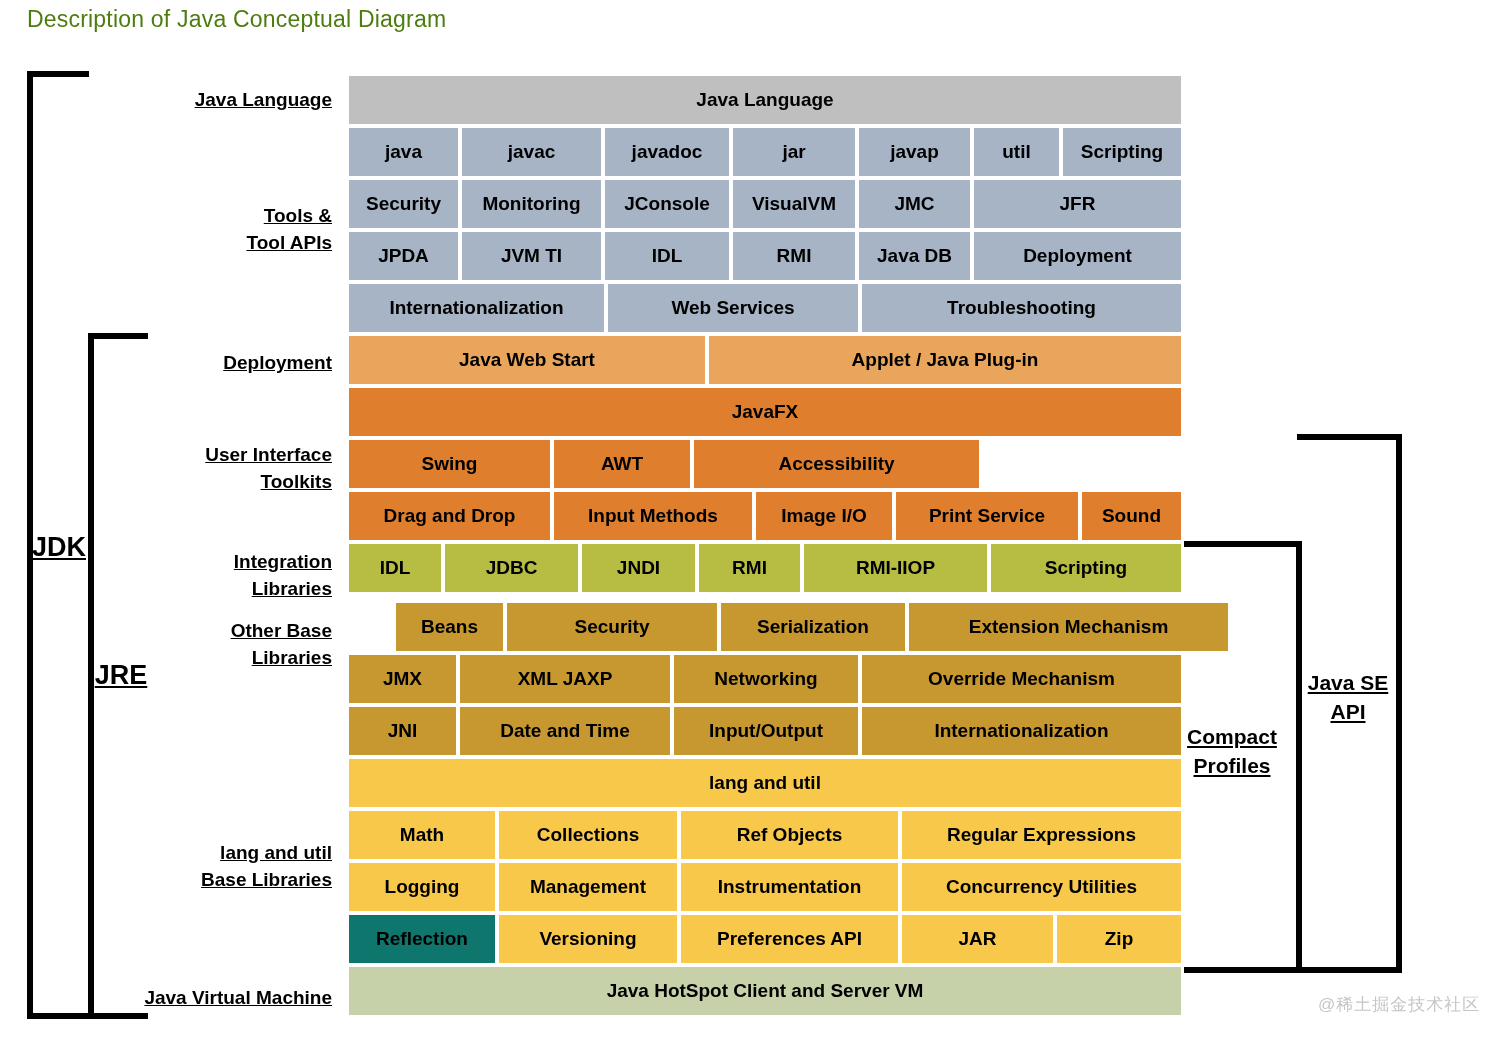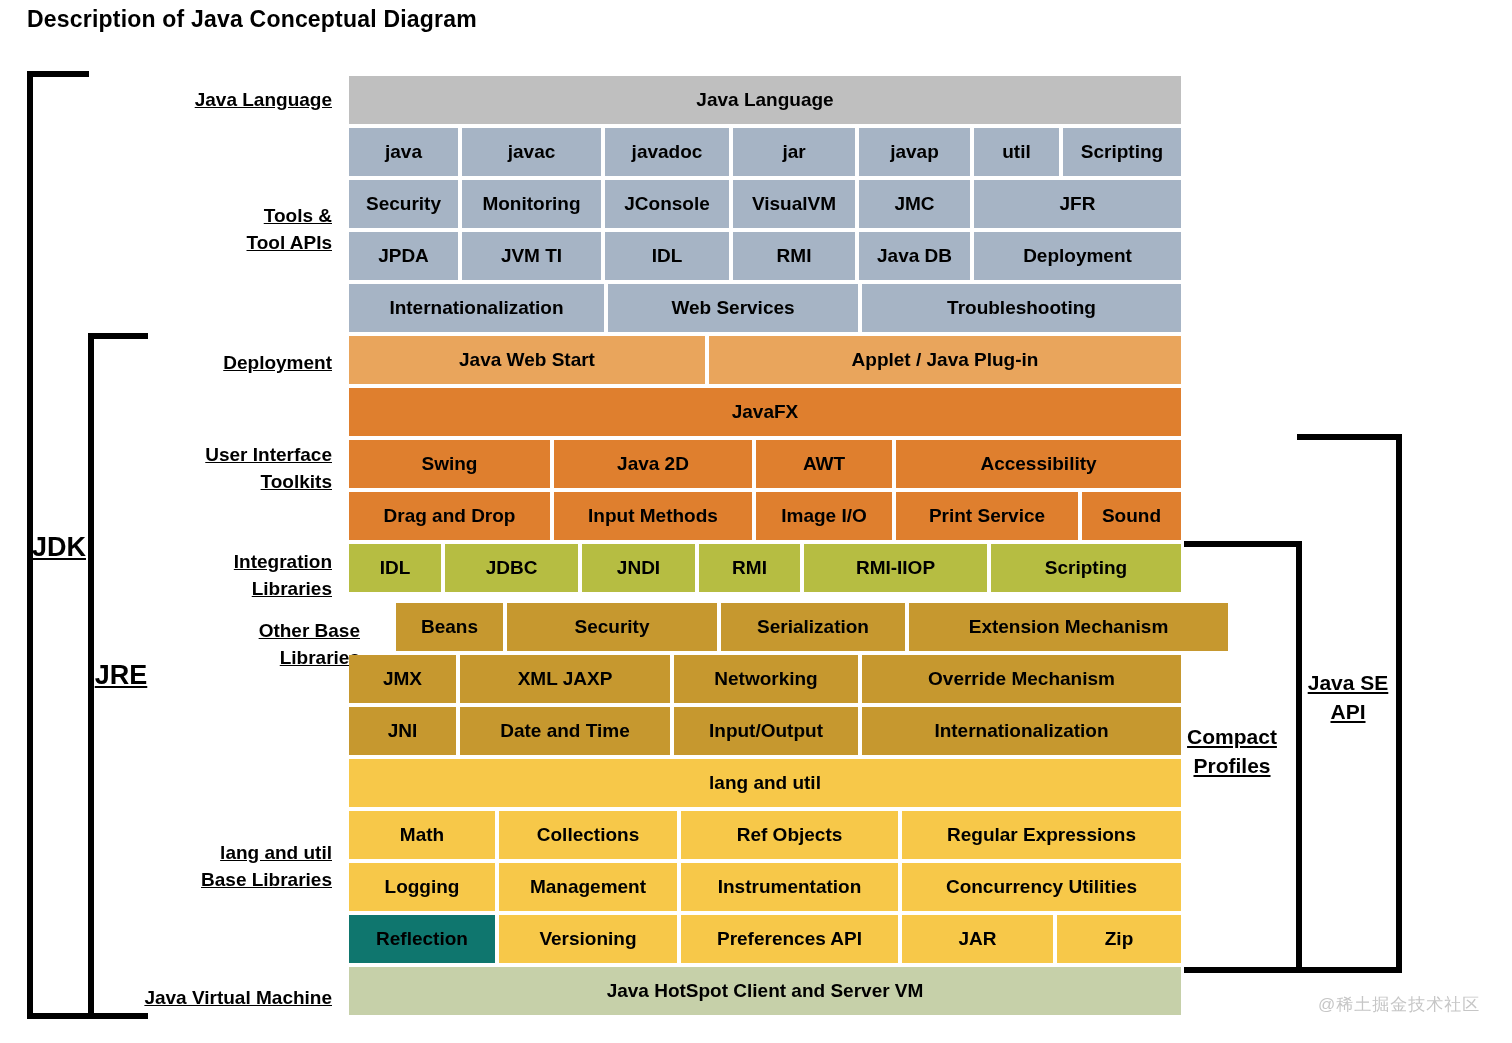--- a/index.html
+++ b/index.html
@@ -1,29 +1,29 @@
 <!DOCTYPE html>
 <html><head>
 <meta charset="utf-8">
 <style>
   html,body{margin:0;padding:0;background:#fff;}
   .page{position:relative;width:1512px;height:1043px;background:#fff;overflow:hidden;
         font-family:"Liberation Sans",sans-serif;color:#000;}
-  .title{position:absolute;left:27px;top:6px;font-size:23px;color:#000000;font-weight:700;
+  .title{position:absolute;left:27px;top:6px;font-size:23px;color:#4d7c0f;font-weight:400;
          letter-spacing:0.2px;cursor:pointer;}
   
   .side-label{position:absolute;left:0;width:332px;text-align:right;font-weight:bold;
               font-size:19px;line-height:27px;}
   .side-label div{text-decoration:underline;}
   .lbl-java-language{top:86px;}
   .lbl-tools{top:202px;}
   .lbl-deployment{top:349px;}
   .lbl-ui{top:441px;}
   .lbl-integration{top:548px;}
-  .lbl-other-base{top:617px;padding-left:28px;}
+  .lbl-other-base{top:617px;}
   .lbl-langutil{top:839px;}
   .lbl-jvm{top:984px;}
   .big-label{position:absolute;font-weight:bold;font-size:27px;text-decoration:underline;
              text-align:center;}
   .lbl-jdk{left:30px;top:532px;width:58px;}
   .lbl-jre{left:92px;top:660px;width:58px;}
   .right-label{position:absolute;font-weight:bold;font-size:21px;line-height:29px;
                text-align:center;}
   .right-label div{text-decoration:underline;}
   .lbl-javase{left:1297px;top:668px;width:102px;}
@@ -140,21 +140,20 @@
       </div>
       <div class="drow">
         <div class="dcell" style="flex: 0 0 356px; background: rgb(233, 165, 92);">Java Web Start</div>
         <div class="dcell" style="flex: 0 0 472px; background: rgb(233, 165, 92);">Applet / Java Plug-in</div>
       </div>
       <div class="drow">
         <div class="dcell" style="flex: 0 0 832px; background: rgb(223, 127, 46);">JavaFX</div>
       </div>
       <div class="drow">
         <div class="dcell" style="flex: 0 0 201px; background: rgb(223, 127, 46);">Swing</div>
-        <div class="dcell" style="flex: 0 0 198px; background: rgb(223, 127, 46);">Java 2D</div>
         <div class="dcell" style="flex: 0 0 136px; background: rgb(223, 127, 46);">AWT</div>
         <div class="dcell" style="flex: 0 0 285px; background: rgb(223, 127, 46);">Accessibility</div>
       </div>
       <div class="drow">
         <div class="dcell" style="flex: 0 0 201px; background: rgb(223, 127, 46);">Drag and Drop</div>
         <div class="dcell" style="flex: 0 0 198px; background: rgb(223, 127, 46);">Input Methods</div>
         <div class="dcell" style="flex: 0 0 136px; background: rgb(223, 127, 46);">Image I/O</div>
         <div class="dcell" style="flex: 0 0 182px; background: rgb(223, 127, 46);">Print Service</div>
         <div class="dcell" style="flex: 0 0 99px; background: rgb(223, 127, 46);">Sound</div>
       </div>

